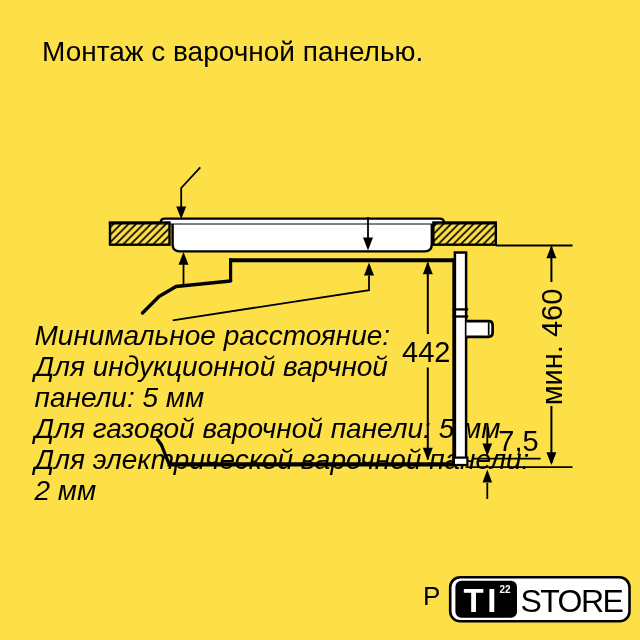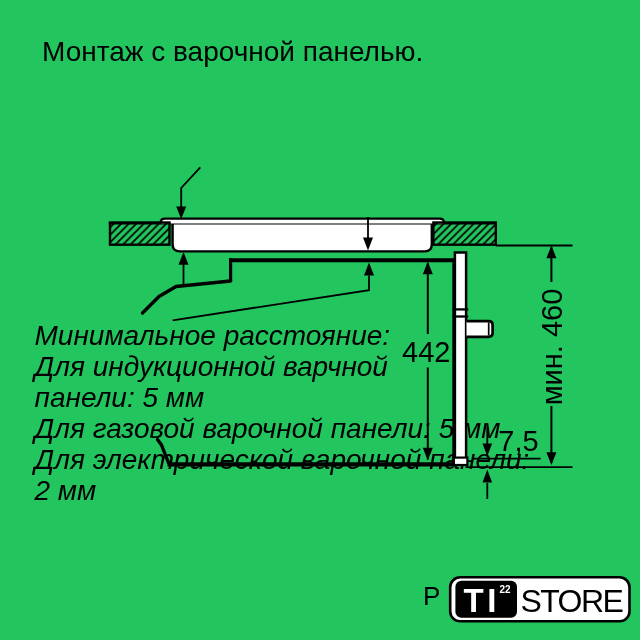--- a/index.html
+++ b/index.html
@@ -1,16 +1,16 @@
 <!DOCTYPE html>
 <html><head>
 <meta charset="utf-8">
 <style>
   html,body{margin:0;padding:0;background:#fff;}
-  #page{position:relative;width:640px;height:640px;background:#22c55e;overflow:hidden;
+  #page{position:relative;width:640px;height:640px;background:#fde047;overflow:hidden;
         font-family:"Liberation Sans", sans-serif;color:#000;}
   .t{position:absolute;white-space:pre;}
 </style>
 </head>
 <body>
 <div id="page">
 
 <div class="t" style="left:42px;top:36.5px;font-size:28px;line-height:30px;">Монтаж с варочной панелью.</div>
 
 

